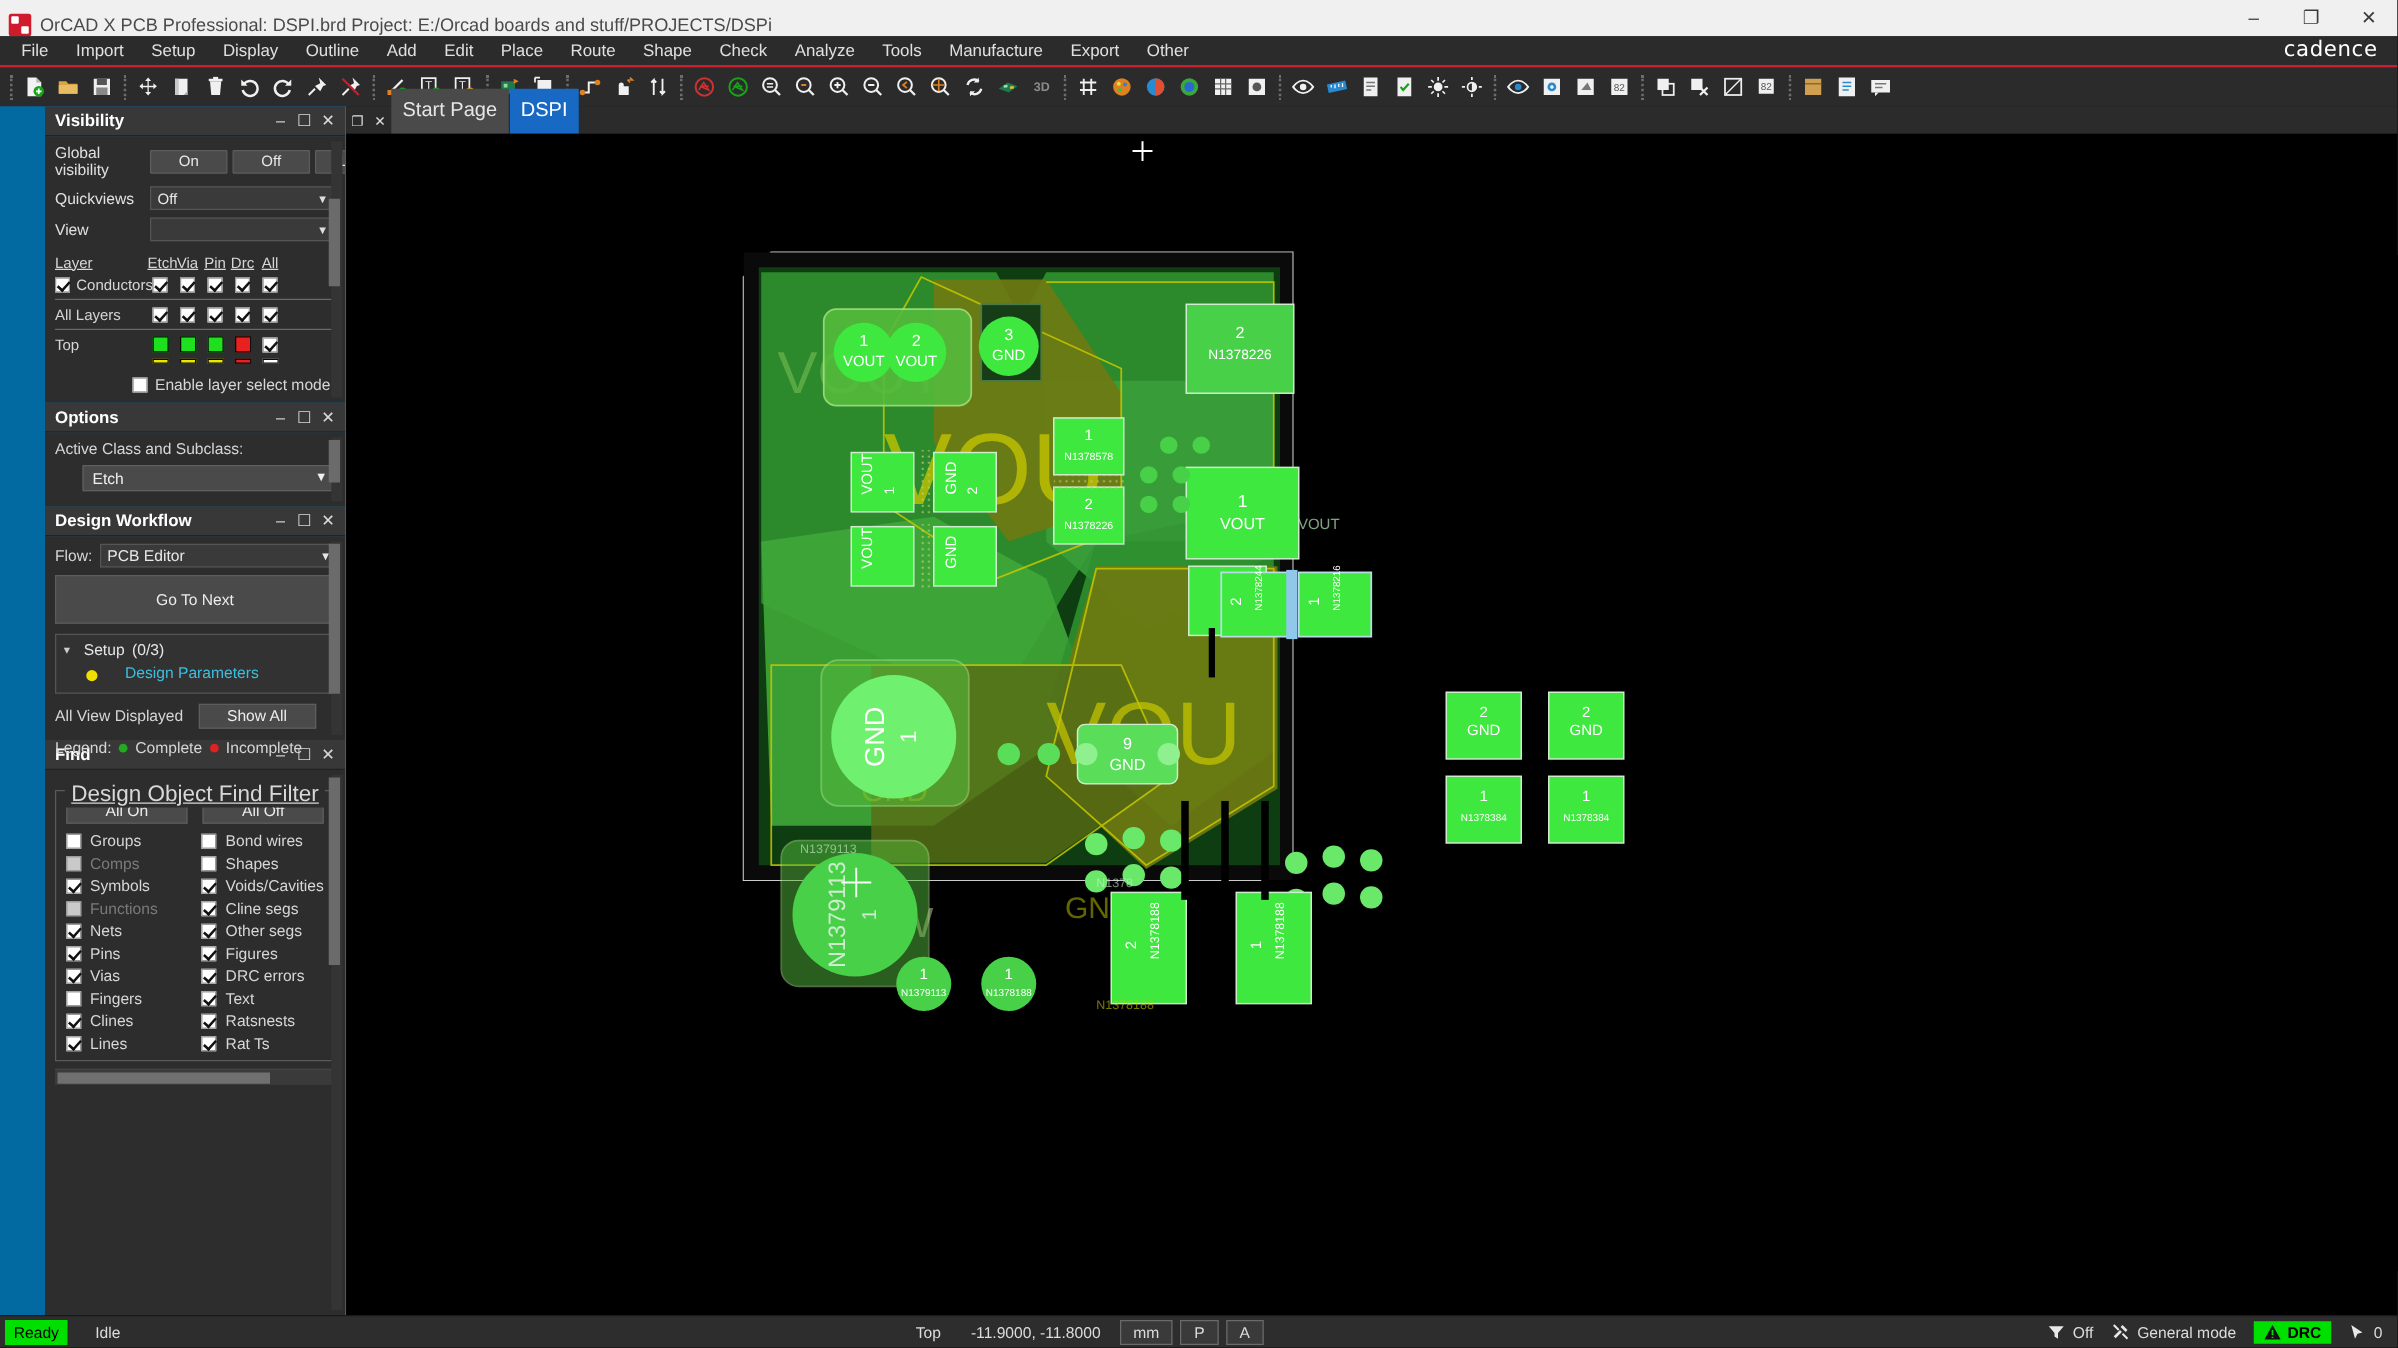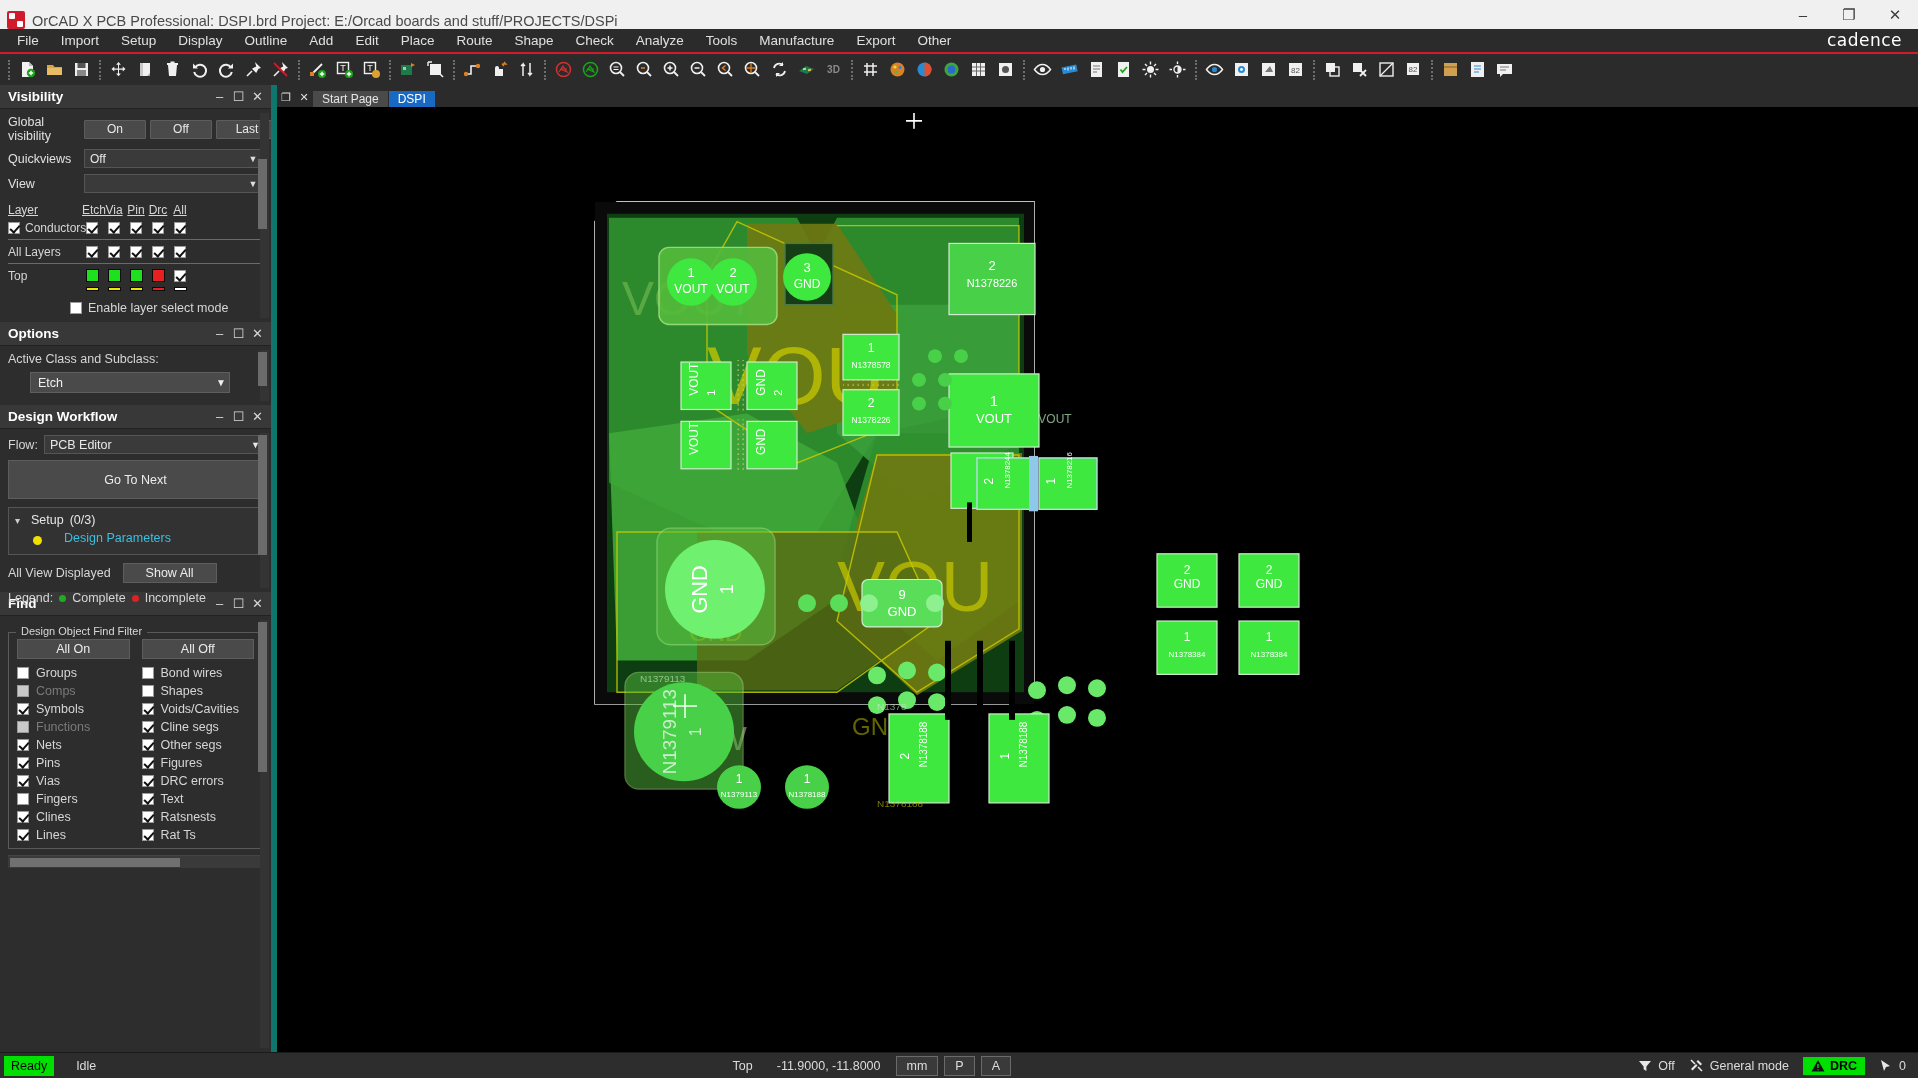--- a/index.html
+++ b/index.html
@@ -68,21 +68,22 @@
     border-left: 2px dotted #6d6d6d;
   }
 
   
   .main { flex: 1 1 auto; display: flex; min-height: 0; }
 
   
   .dock {
     width: 277px; flex: 0 0 277px; background: #0369a1;
     display: flex; flex-direction: column; overflow: hidden;
-    border-right: 6px solid #0f766e;
+    border-right: 1px solid #0f766e;
+    padding-left: 36px;
   }
   .panel-head {
     height: 24px; background: #383838; display: flex; align-items: center;
     padding: 0 4px 0 8px; flex: 0 0 24px;
     border-bottom: 1px solid #222;
   }
   .panel-title { font-size: 13.5px; font-weight: bold; color: #fff; flex: 1 1 auto; }
   .panel-btn {
     width: 19px; height: 19px; display:flex; align-items:center; justify-content:center;
     color: #d8d8d8; font-size: 13px;
@@ -170,21 +171,21 @@
   }
   .legend-row { display:flex; align-items:center; gap:6px; margin-top:8px; font-size:12.5px; }
   .legend-dot { width:7px; height:7px; border-radius:50%; }
 
   
   .fieldset {
     border: 1px solid #5a5a5a; margin-top: 4px; padding: 6px 8px 4px 8px; position: relative;
   }
   .fieldset > .fs-legend {
     position: absolute; top: -8px; left: 7px; background: #2d2d2d; padding: 0 5px;
-    font-size: 11px; color: #d8d8d8;
+    font-size: 18px; color: #d8d8d8; text-decoration: underline;
   }
   .onoff-row { display:flex; gap: 12px; margin-bottom: 5px; }
   .onoff-btn {
     flex: 1 1 0; height: 20px; background:#4a4a4a; border:1px solid #5d5d5d; color:#ececec;
     display:flex; align-items:center; justify-content:center; font-size:12.5px;
   }
   .find-grid { display: grid; grid-template-columns: 1fr 1fr; column-gap: 12px; row-gap: 0px; }
   .find-cell { display:flex; align-items:center; gap:7px; height: 18px; font-size:12.5px; }
   .find-cell.disabled { color: #7a7a7a; }
   .hscroll {
@@ -197,21 +198,21 @@
   }
   .dock-scroll-thumb { position:absolute; right:2px; width:9px; background:#6b6b6b; }
 
   
   .canvas-area { flex: 1 1 auto; display: flex; flex-direction: column; min-width: 0; background:#1e1e1e; }
   .tabrow {
     height: 22px; background: #2b2b2b; display: flex; align-items: flex-end; flex: 0 0 22px;
   }
   .tabctl { width: 18px; height:20px; display:flex; align-items:center; justify-content:center; color:#ddd; font-size:11px; }
   .tab {
-    height: 16px; padding: 0 9px; display:flex; align-items:center; font-size: 12px;
+    height: 36px; padding: 0 9px; display:flex; align-items:center; font-size: 16px;
     color: #e6e6e6; background: #4a4a4a; margin-right: 1px;
   }
   .tab.active { background: #1769c4; color: #fff; }
   .pcb-wrap { flex: 1 1 auto; background: #000; position: relative; overflow: hidden; }
   .pcb-svg { position:absolute; inset:0; width:100%; height:100%; }
 
   
   .statusbar {
     height: 26px; flex: 0 0 26px; background: #2d2d2d; display:flex; align-items:center;
     font-size: 12.5px; color: #dcdcdc; border-top: 1px solid #1a1a1a;

